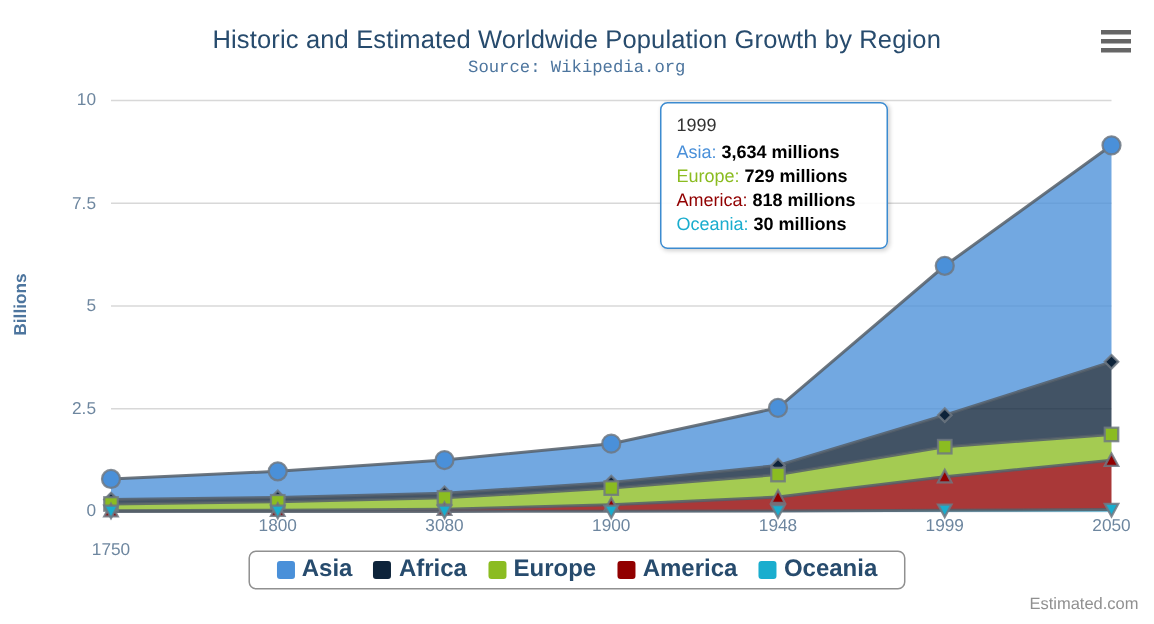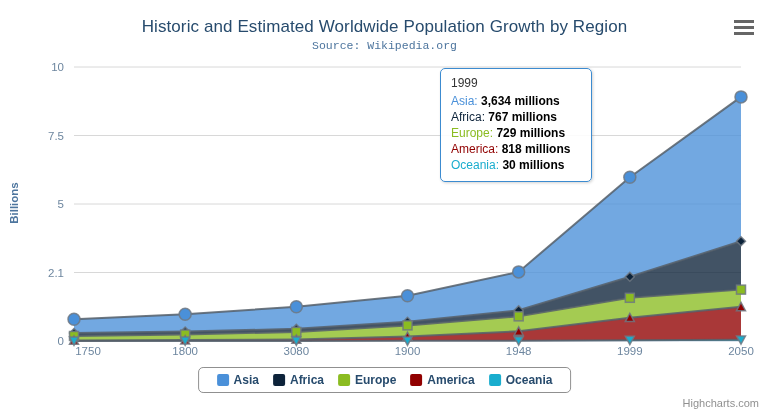--- a/index.html
+++ b/index.html
@@ -147,21 +147,21 @@
     border: 1px solid #909090;
     border-radius: 5px;
     background: #ffffff;
   }
   .legend-item {
     display: flex;
     align-items: center;
     gap: 5px;
     padding: 0 7px;
     cursor: pointer;
-    font-size: 12px;
+    font-size: 16px;
     color: #274b6d;
     font-weight: bold;
     white-space: nowrap;
   }
   .legend-swatch {
     width: 12px;
     height: 12px;
     border-radius: 2px;
     flex: 0 0 auto;
   }
@@ -216,21 +216,21 @@
   <button class="context-button">
     <span class="bar"></span>
     <span class="bar"></span>
     <span class="bar"></span>
   </button>
 
   <div class="y-axis-labels">
     <div class="y-axis-title">Billions</div>
     <div id="y-ticks-host">
         <div class="y-label" style="top: 341px;">0</div>
-        <div class="y-label" style="top: 272.5px;">2.1</div>
+        <div class="y-label" style="top: 272.5px;">2.5</div>
         <div class="y-label" style="top: 204px;">5</div>
         <div class="y-label" style="top: 135.5px;">7.5</div>
         <div class="y-label" style="top: 67px; text-align: right;">10</div>
       </div>
   </div>
 
   <div class="plot-area">
     <svg class="plot-svg" id="plot-svg" viewBox="0 0 667 274" preserveAspectRatio="none">
         <line x1="0" y1="274" x2="667" y2="274" stroke="#c0d0e0" stroke-width="1"></line>
         <line x1="0" y1="205.5" x2="667" y2="205.5" stroke="#d8d8d8" stroke-width="1"></line>
@@ -299,21 +299,21 @@
           <polygon points="222.33333333333334,278.4452 226.83333333333334,270.1202 217.83333333333334,270.1202" fill="#1aadce" stroke="rgba(110,120,130,0.85)" stroke-width="1.5"></polygon>
           <polygon points="333.5,278.3356 338,270.0106 329,270.0106" fill="#1aadce" stroke="rgba(110,120,130,0.85)" stroke-width="1.5"></polygon>
           <polygon points="444.6666666666667,278.1438 449.1666666666667,269.8188 440.1666666666667,269.8188" fill="#1aadce" stroke="rgba(110,120,130,0.85)" stroke-width="1.5"></polygon>
           <polygon points="555.8333333333334,277.678 560.3333333333334,269.353 551.3333333333334,269.353" fill="#1aadce" stroke="rgba(110,120,130,0.85)" stroke-width="1.5"></polygon>
           <polygon points="667,277.2396 671.5,268.9146 662.5,268.9146" fill="#1aadce" stroke="rgba(110,120,130,0.85)" stroke-width="1.5"></polygon>
         </g>
       </svg>
   </div>
 
   <div class="x-axis-labels" id="x-ticks-host">
-      <div class="x-label" style="left: 14px;">1750</div>
+      <div class="x-label" style="left: 0px; margin-top: 16px;">1750</div>
       <div class="x-label" style="left: 111.167px;">1800</div>
       <div class="x-label" style="left: 222.333px;">3080</div>
       <div class="x-label" style="left: 333.5px; text-align: right;">1900</div>
       <div class="x-label" style="left: 444.667px;">1948</div>
       <div class="x-label" style="left: 555.833px;">1999</div>
       <div class="x-label" style="left: 667px;">2050</div>
     </div>
 
   <div class="legend" id="legend-host">
       <div class="legend-item">
@@ -335,22 +335,21 @@
       <div class="legend-item">
         <span class="legend-swatch" style="background: rgb(26, 173, 206);"></span>
         <span class="legend-label">Oceania</span>
       </div>
     </div>
 
   <div class="tooltip" id="tooltip-host">
     <div class="tooltip-header">1999</div>
     <div id="tooltip-rows">
         <div class="tooltip-row"><span class="tooltip-series-name" style="color: rgb(74, 144, 217);">Asia: </span><span class="tooltip-value">3,634 millions</span></div>
-        <div class="tooltip-row"><span class="tooltip-series-name" style="color: rgb(13, 35, 58);">Africa: </span><span class="tooltip-value">767 millions</span></div>
         <div class="tooltip-row"><span class="tooltip-series-name" style="color: rgb(139, 188, 33);">Europe: </span><span class="tooltip-value">729 millions</span></div>
         <div class="tooltip-row"><span class="tooltip-series-name" style="color: rgb(145, 0, 0);">America: </span><span class="tooltip-value">818 millions</span></div>
         <div class="tooltip-row"><span class="tooltip-series-name" style="color: rgb(26, 173, 206);">Oceania: </span><span class="tooltip-value">30 millions</span></div>
       </div>
   </div>
 
-  <div class="credits">Highcharts.com</div>
+  <div class="credits">Estimated.com</div>
 
 </div>
 
 </body></html>

